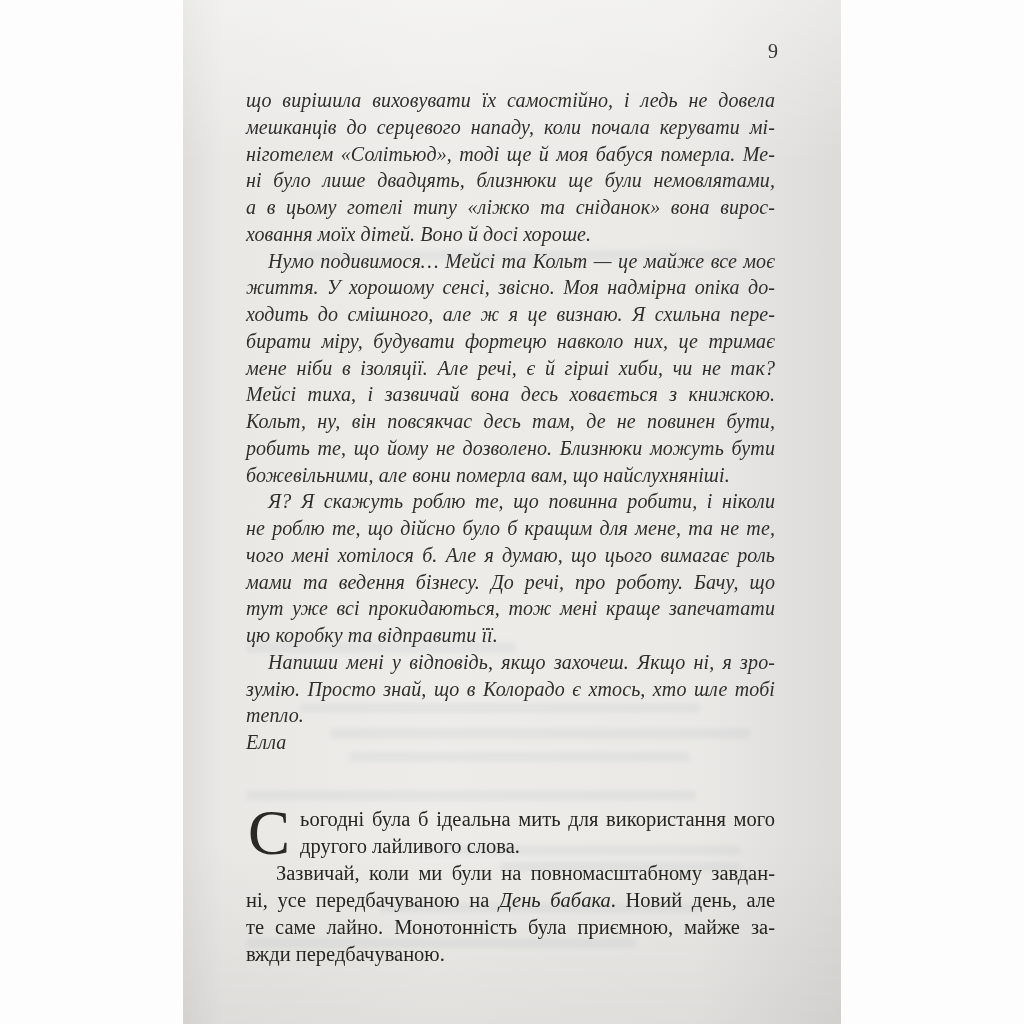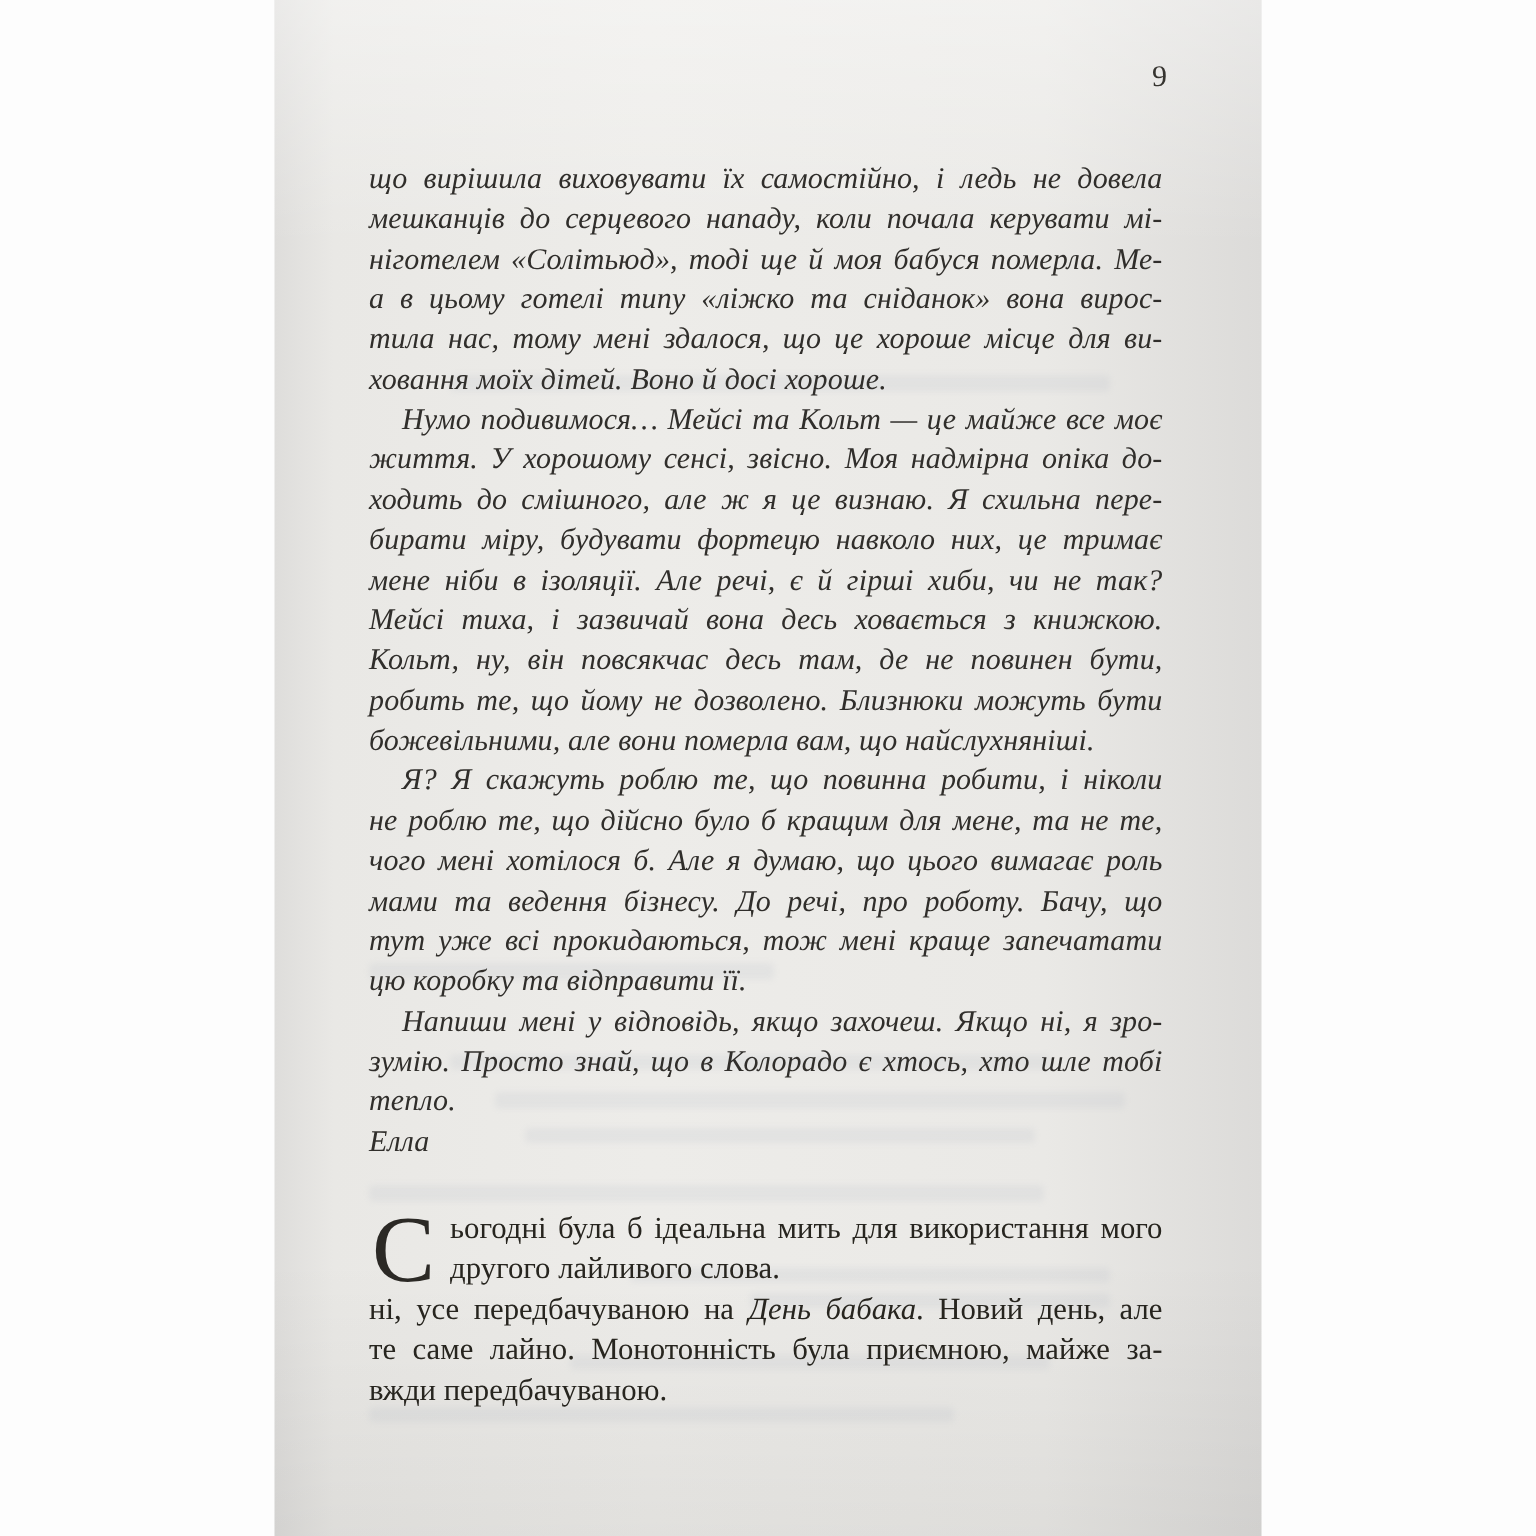--- a/index.html
+++ b/index.html
@@ -26,21 +26,21 @@
   .pagenum {
     position: absolute;
     left: 63px; top: 40px; width: 532px;
     text-align: right;
     font-size: 20px; line-height: 22px;
     color: #363430;
   }
   
   .letter {
     position: absolute;
-    left: 63px; top: 106px; width: 529px;
+    left: 63px; top: 87px; width: 529px;
     font-style: italic;
     font-size: 20px; line-height: 26.75px;
     color: #302e2b;
     letter-spacing: 0.1px;
   }
   
   .section {
     position: absolute;
     left: 63px; top: 806px; width: 529px;
     font-size: 20.5px; line-height: 27px;
@@ -86,22 +86,22 @@
     <div class="ghost" style="left:197px; top:903px; width:320px; height:10px;"></div>
     <div class="ghost" style="left:63px;  top:938px; width:390px; height:10px;"></div>
 
     <div class="pagenum">9</div>
 
     <div class="letter">
       <div>
         <div class="line j">що вирішила виховувати їх самостійно, і ледь не довела</div>
         <div class="line j">мешканців до серцевого нападу, коли почала керувати мі-</div>
         <div class="line j">ніготелем «Солітьюд», тоді ще й моя бабуся померла. Ме-</div>
+        <div class="line j">ні було лише двадцять, близнюки ще були немовлятами,</div>
         <div class="line j">а в цьому готелі типу «ліжко та сніданок» вона вирос-</div>
-        <div class="line j">тила нас, тому мені здалося, що це хороше місце для ви-</div>
         <div class="line">ховання моїх дітей. Воно й досі хороше.</div>
       </div>
       <div>
         <div class="line j ind">Нумо подивимося… Мейсі та Кольт — це майже все моє</div>
         <div class="line j">життя. У хорошому сенсі, звісно. Моя надмірна опіка до-</div>
         <div class="line j">ходить до смішного, але ж я це визнаю. Я схильна пере-</div>
         <div class="line j">бирати міру, будувати фортецю навколо них, це тримає</div>
         <div class="line j">мене ніби в ізоляції. Але речі, є й гірші хиби, чи не так?</div>
         <div class="line j">Мейсі тиха, і зазвичай вона десь ховається з книжкою.</div>
         <div class="line j">Кольт, ну, він повсякчас десь там, де не повинен бути,</div>
@@ -121,19 +121,20 @@
         <div class="line j">зумію. Просто знай, що в Колорадо є хтось, хто шле тобі</div>
         <div class="line">тепло.</div>
       </div>
       <div class="line sig">Елла</div>
     </div>
 
     <div class="section">
       <span class="dropcap">С</span>
       <div class="line j">ьогодні була б ідеальна мить для використання мого</div>
       <div class="line">другого лайливого слова.</div>
+      <div class="line j ind2">Зазвичай, коли ми були на повномасштабному завдан-</div>
       <div class="line j"><span>ні, усе передбачуваною на </span><span class="it">День бабака</span><span>. Новий день, але</span></div>
       <div class="line j">те саме лайно. Монотонність була приємною, майже за-</div>
       <div class="line">вжди передбачуваною.</div>
     </div>
 
   </div>
 </div>
 
 </body></html>

